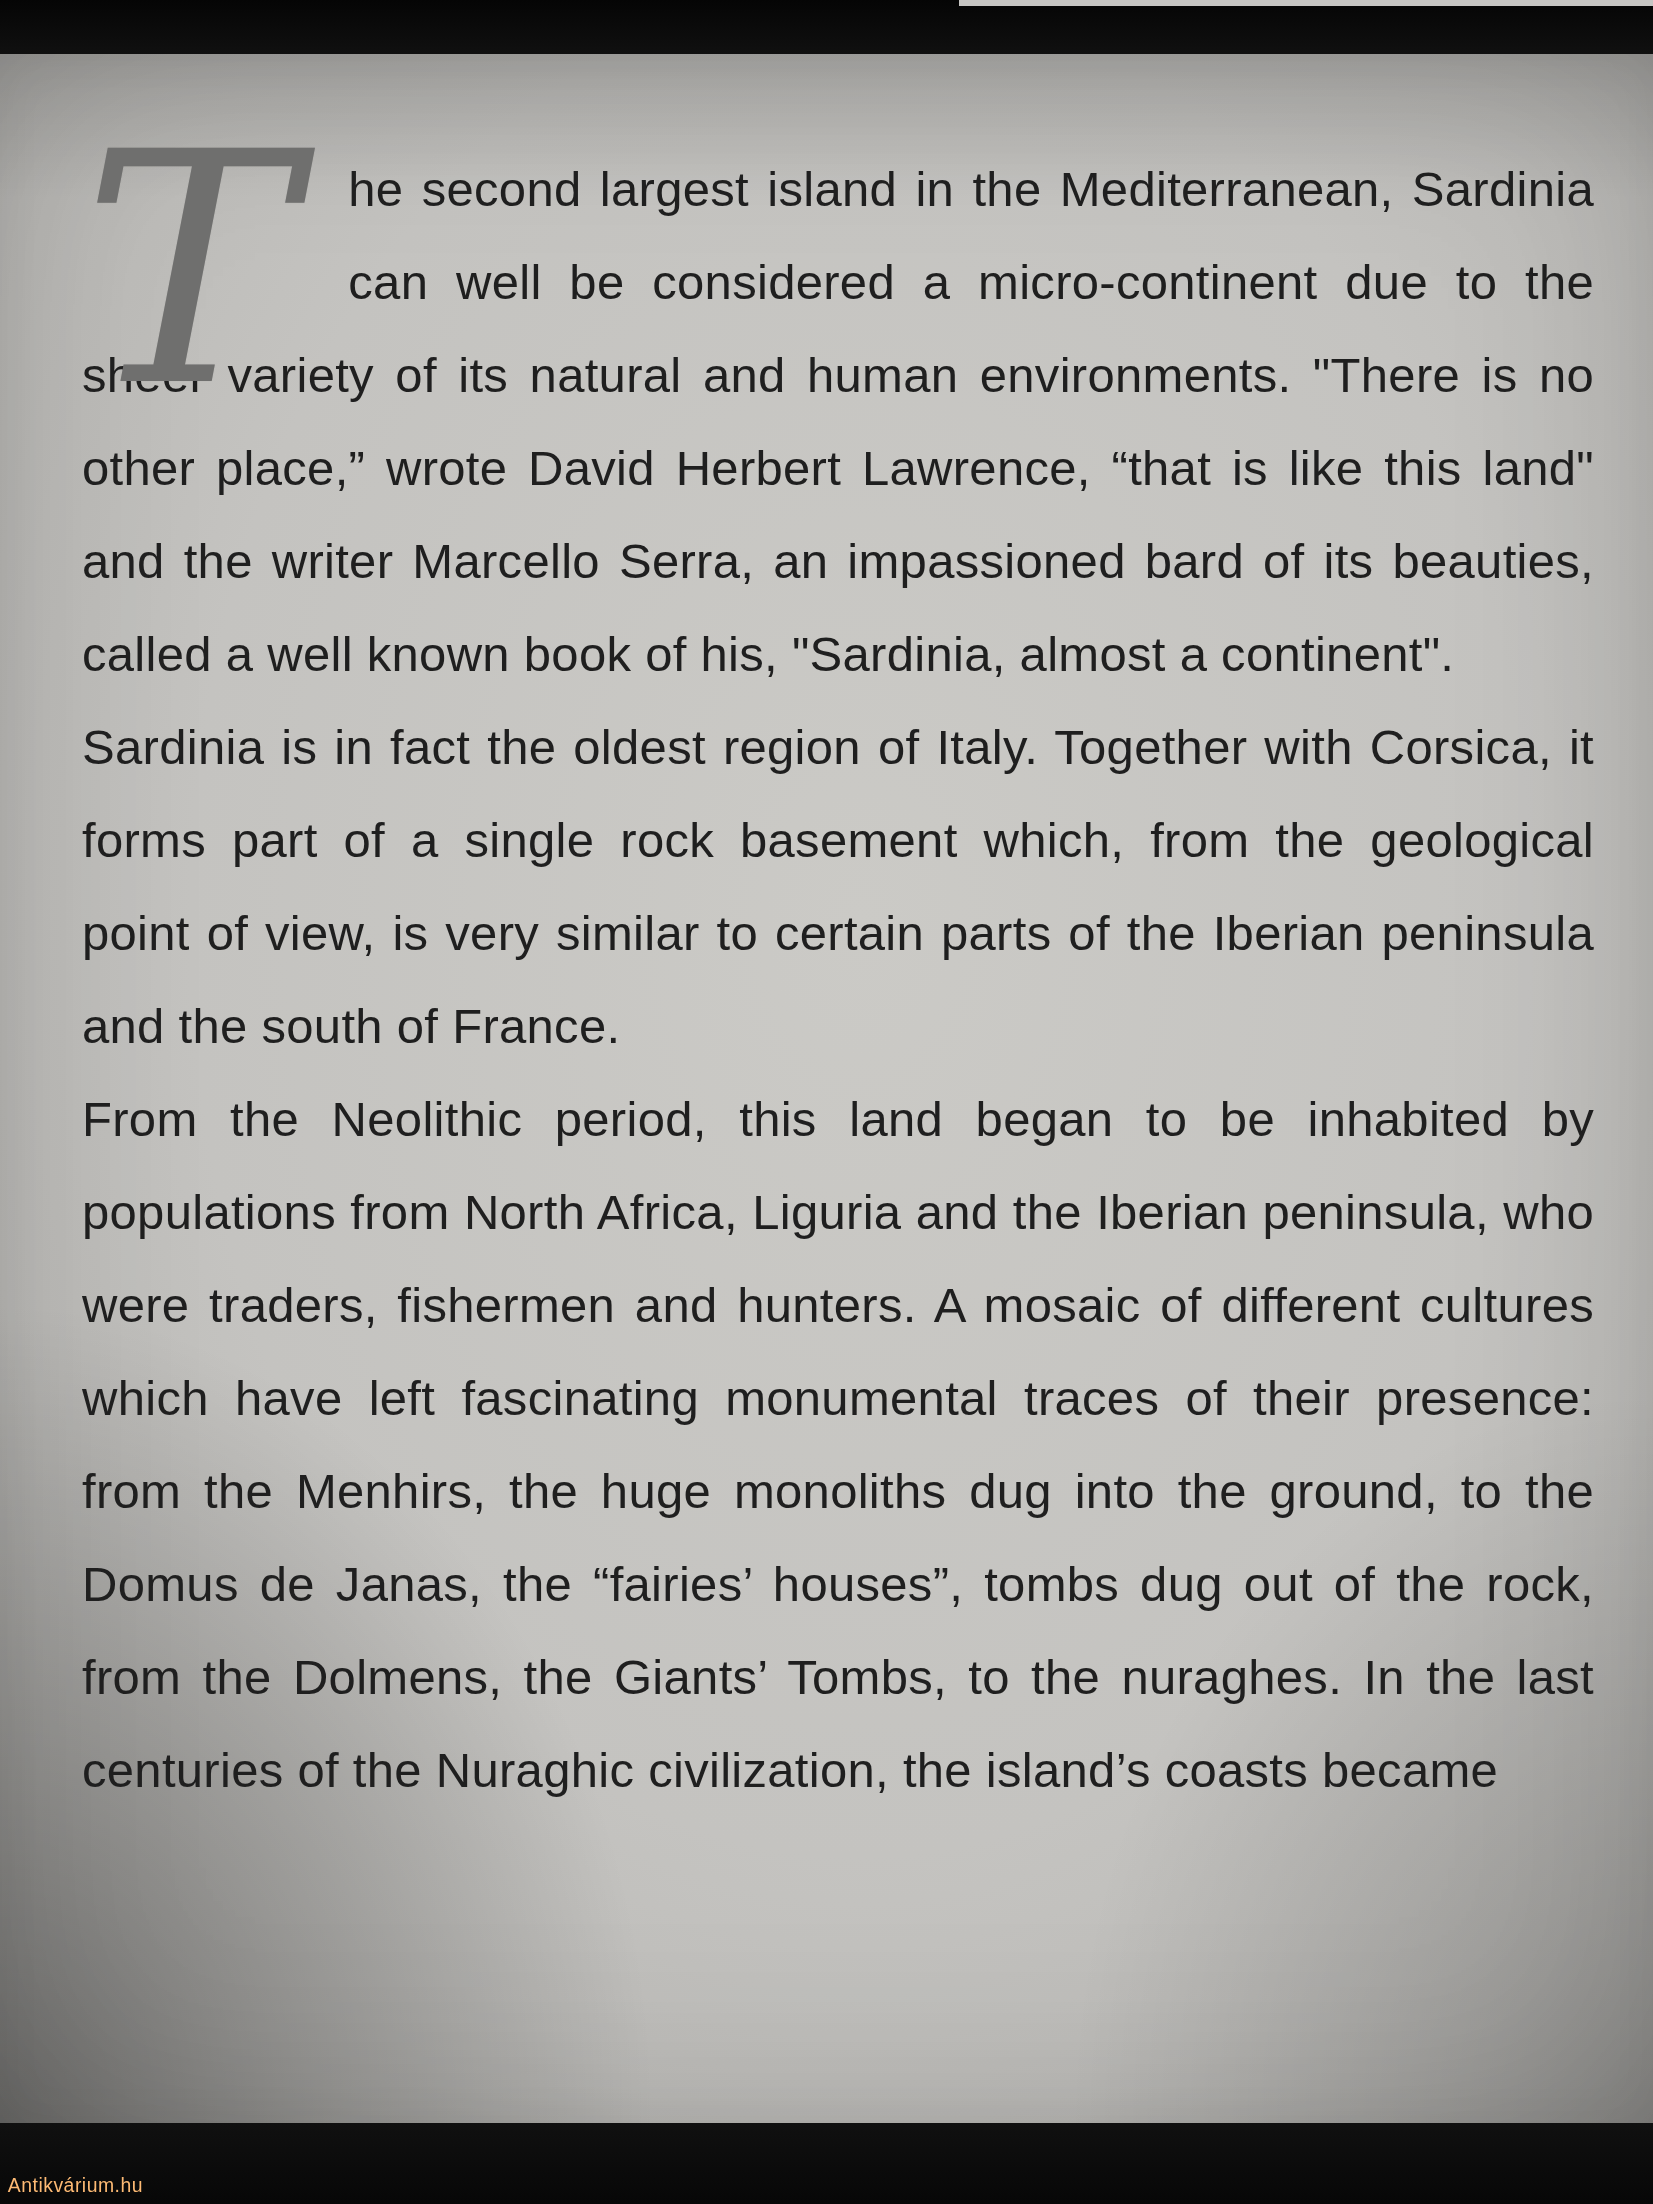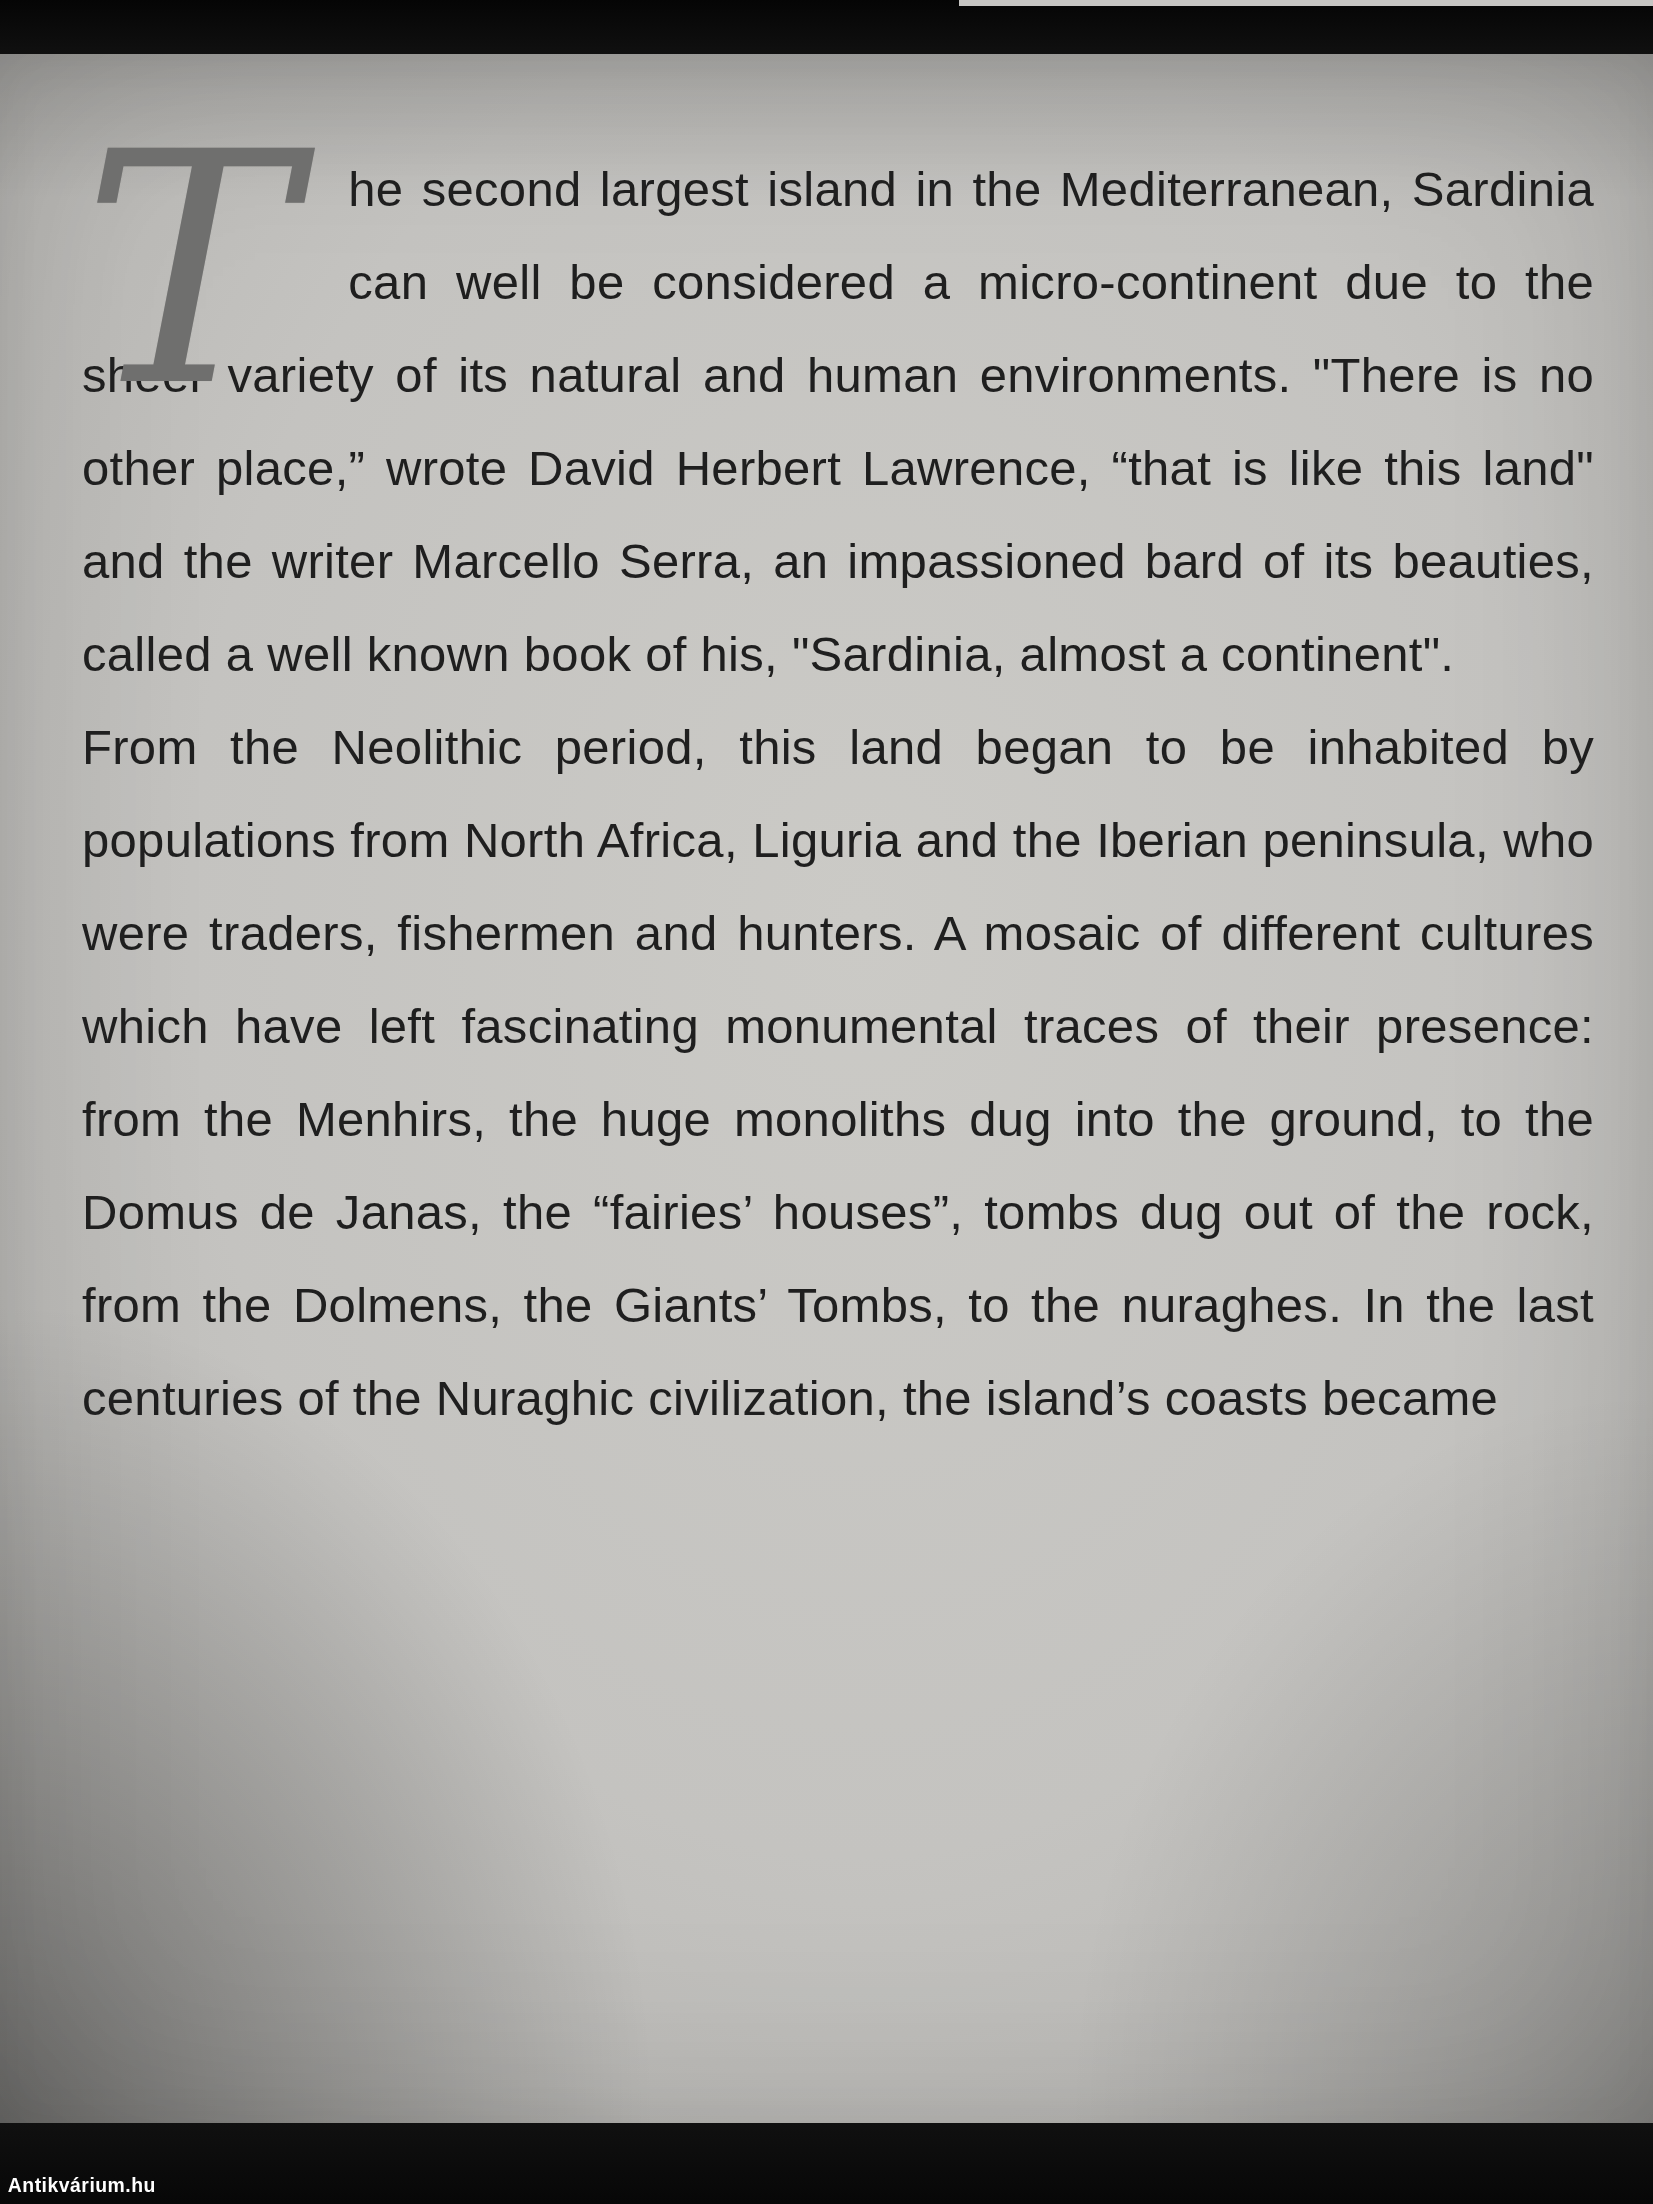--- a/index.html
+++ b/index.html
@@ -93,43 +93,45 @@
     color: #6f6f6e;
     text-shadow: 0 0 1px rgba(0,0,0,0.15);
   }
 
   
   .watermark {
     position: absolute;
     left: 7.8px;
     bottom: 7.8px;
     z-index: 4;
-    color: #ffffff;
+    color: #fdba74;
     font-size: 19.4px;
     letter-spacing: 0.5px;
-    font-weight: bold;
   }
 </style>
 </head>
 <body>
 
 <div class="edge-top">
   <div class="edge-top-sliver"></div>
 </div>
 
 <div class="paper">
   <div class="text-block">
 
     <p class="para">
       <span class="dropcap-box">
           <span class="dropcap-glyph">T</span>
         </span><span>he second largest island in the Mediterranean, Sardinia can well be considered a micro-continent due to the sheer variety of its natural and human environments.  "There is no other place,” wrote David Herbert Lawrence, “that is like this land" and the writer Marcello Serra, an impassioned bard of its beauties, called a well known book of his, "Sardinia, almost a continent".</span>
     </p>
 
 
+    <p class="para">
+      <span>Sardinia is in fact the oldest region of Italy. Together with Corsica, it forms part of a single rock basement which, from the geological point of view, is very similar to certain parts of the Iberian peninsula and the south of France.</span>
+    </p>
 
     <p class="para">
       <span>From the Neolithic period, this land began to be inhabited by populations from North Africa, Liguria and the Iberian peninsula, who were traders, fishermen and hunters. A mosaic of different cultures which have left fascinating monumental traces of their presence: from the Menhirs, the huge monoliths dug into the ground, to the Domus de Janas, the “fairies’ houses”, tombs dug out of the rock, from the Dolmens, the Giants’ Tombs, to the nuraghes. In the last centuries of the Nuraghic civilization, the island’s coasts became</span>
     </p>
 
   </div>
 </div>
 
 <div class="edge-bottom"></div>
 

